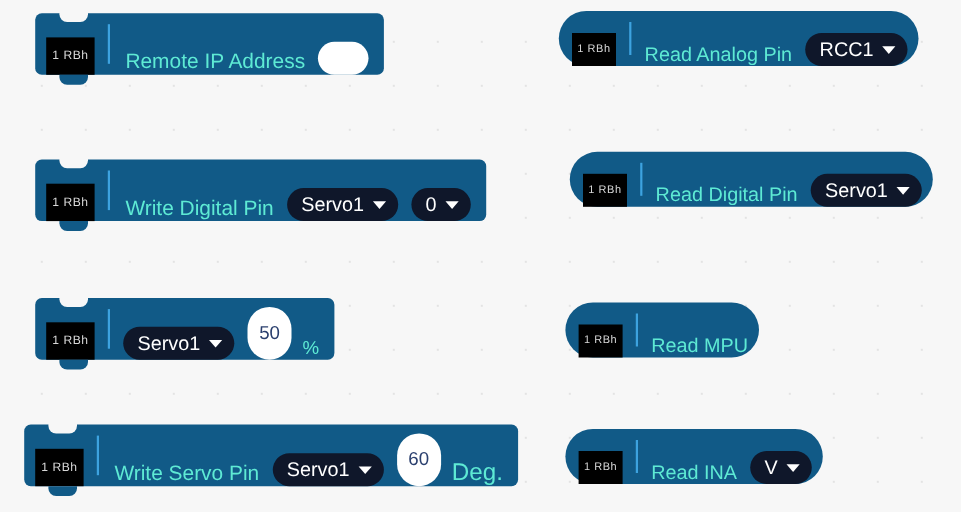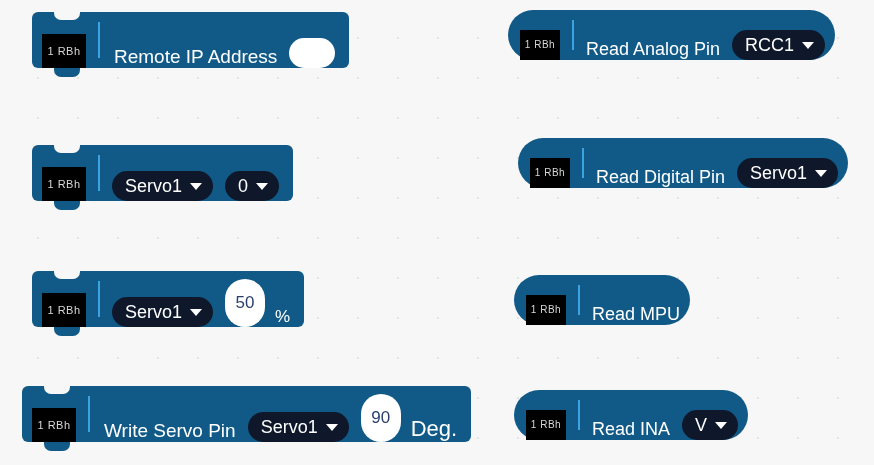--- a/index.html
+++ b/index.html
@@ -95,21 +95,21 @@
   .divider {
     width: 2px;
     align-self: stretch;
     margin: 10px 0 10px 12px;
     background: #3da3e0;
     flex: none;
   }
 
   
   .label {
-    color: #ffffff;
+    color: #5eead4;
     font-size: 19px;
     margin-left: 14px;
     flex: none;
   }
   .block.reporter .label {
     font-size: 18px;
     margin-left: 12px;
   }
   .label.trailing {
     margin-left: 10px;
@@ -174,20 +174,21 @@
   <div class="block stack" style="left:32px; top:12px;">
     <span class="badge">1 RBh</span>
     <span class="divider"></span>
     <span class="label">Remote IP Address</span>
     <span class="oval-input" style="width:38px; height:30px; padding:0;"></span>
   </div>
 
   <div class="block stack" style="left:32px; top:145px;">
     <span class="badge">1 RBh</span>
     <span class="divider"></span>
+    <span class="label">Write Digital Pin</span>
     <span class="dropdown">
       <span class="dd-text">Servo1</span>
       <span class="chevron"></span>
     </span>
     <span class="dropdown">
       <span class="dd-text">0</span>
       <span class="chevron"></span>
     </span>
   </div>
 
@@ -203,21 +204,21 @@
   </div>
 
   <div class="block stack" style="left:22px; top:386px;">
     <span class="badge">1 RBh</span>
     <span class="divider"></span>
     <span class="label">Write Servo Pin</span>
     <span class="dropdown">
       <span class="dd-text">Servo1</span>
       <span class="chevron"></span>
     </span>
-    <span class="oval-input wide">90</span>
+    <span class="oval-input wide">60</span>
     <span class="label trailing" style="font-size:22px;">Deg.</span>
   </div>
 
   <div class="block reporter" style="left:508px; top:10px;">
     <span class="badge">1 RBh</span>
     <span class="divider"></span>
     <span class="label">Read Analog Pin</span>
     <span class="dropdown">
       <span class="dd-text">RCC1</span>
       <span class="chevron"></span>

